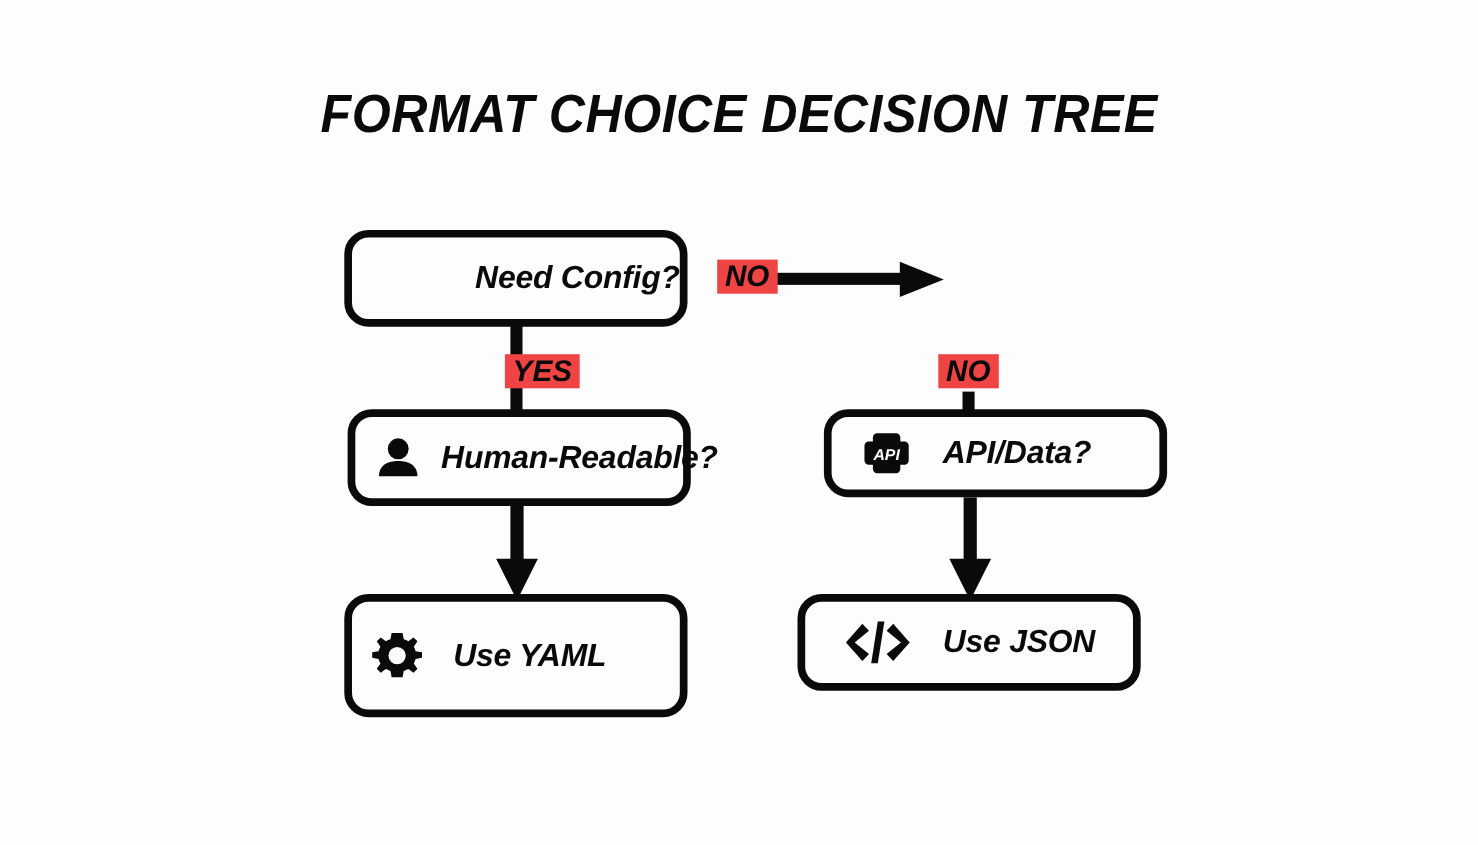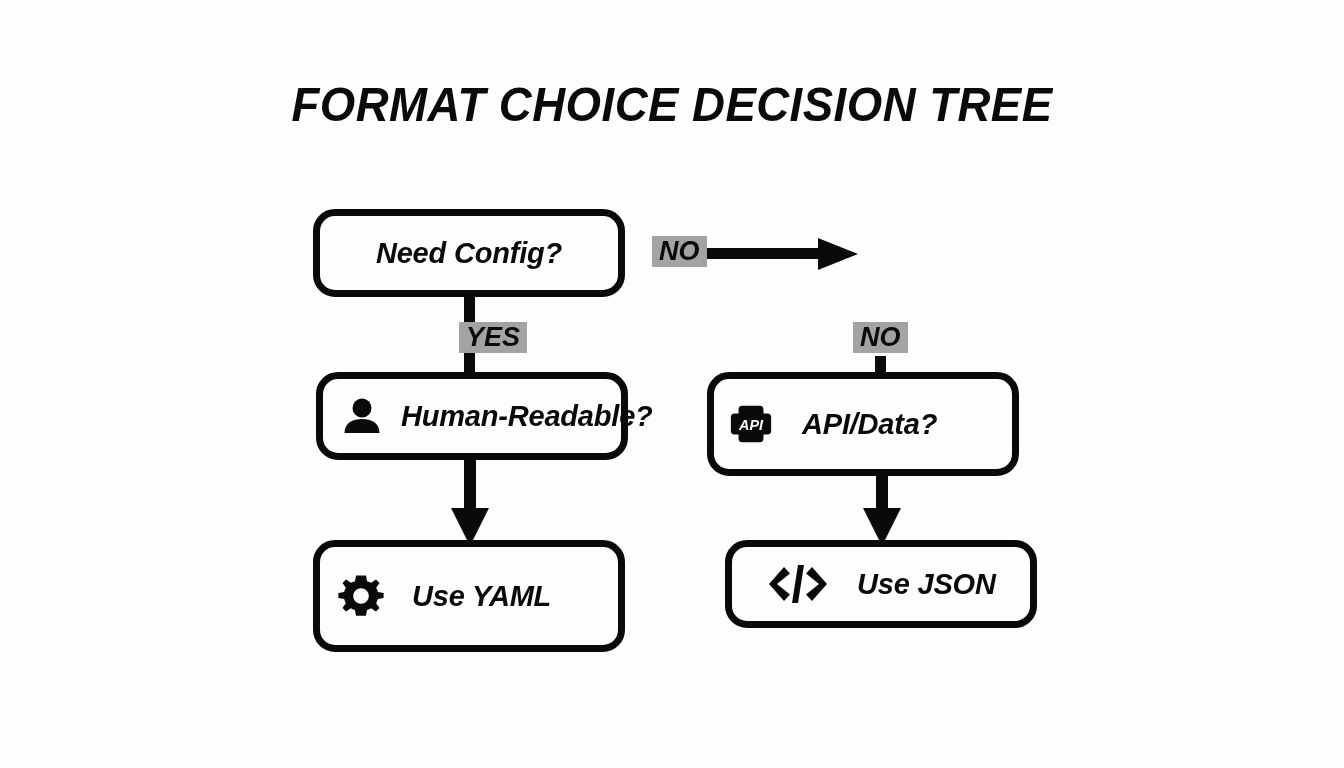--- a/index.html
+++ b/index.html
@@ -57,33 +57,33 @@
     letter-spacing: -0.2px;
   }
   .node-icon {
     display: flex;
     align-items: center;
     justify-content: center;
     flex: none;
   }
   
   #node-need-config {
-    left: 313px; top: 209px; width: 312px; height: 88px;
+    left: 313px; top: 209px; width: 312px; height: 88px; justify-content: flex-end;
   }
   #node-human-readable {
     left: 316px; top: 372px; width: 312px; height: 88px;
     padding-left: 18px;
   }
   #node-use-yaml {
     left: 313px; top: 540px; width: 312px; height: 112px;
     padding-left: 18px;
   }
   #node-api-data {
-    left: 707px; top: 372px; width: 312px; height: 104px;
-    padding-left: 14px;
+    left: 749px; top: 372px; width: 312px; height: 80px;
+    padding-left: 27px;
   }
   #node-use-json {
     left: 725px; top: 540px; width: 312px; height: 88px;
     padding-left: 35px;
   }
   .node-icon-gap { width: 18px; flex: none; }
   .node-icon-gap.wide { width: 28px; }
   
   .vline {
     position: absolute;
@@ -100,21 +100,21 @@
   }
   
   #conn-yes-top  { left: 464px; top: 291px; width: 11px; height: 34px; }
   #conn-yes-bot  { left: 464px; top: 352px; width: 11px; height: 26px; }
   .edge-label {
     position: absolute;
     font-family: "Liberation Sans", sans-serif;
     font-size: 27px;
     font-weight: bold;
     color: #0a0a0a;
-    background: #a3a3a3;
+    background: #ef4444;
     padding: 0 7px;
     z-index: 2;
     white-space: nowrap;
   }
   #label-yes { left: 437px; top: 322px; margin-left: 22px; }
   #label-no-right { left: 853px; top: 322px; }
   #label-no-top { left: 652px; top: 236px; }
   
   #arrow-yaml { left: 448px; top: 452px; width: 44px; height: 96px; }
   

